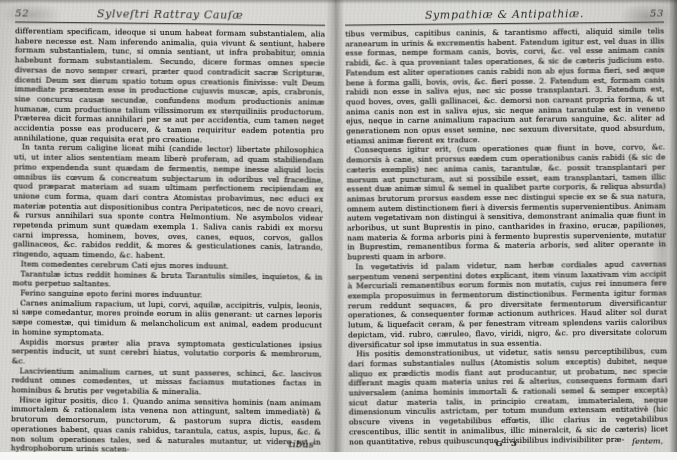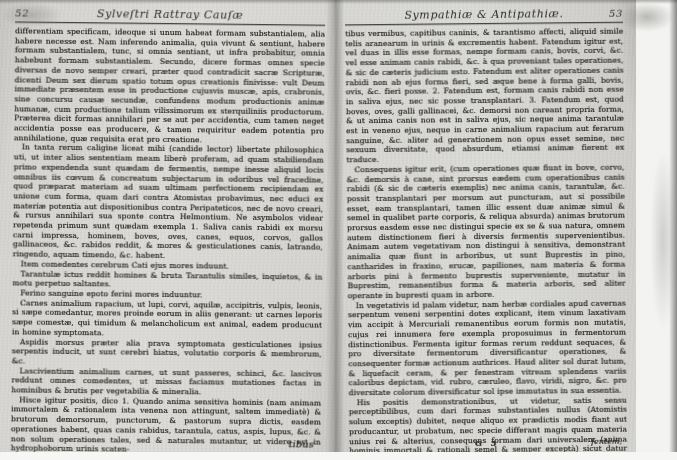--- a/index.html
+++ b/index.html
@@ -9,21 +9,21 @@
     font-family:"DejaVu Serif", serif;
     padding-left:32px;
   }
   .spread { position:absolute; left:0; top:0; width:677px; height:452px; box-shadow:0 2px 3px rgba(0,0,0,0.35); }
   .page { position:absolute; top:0; height:452px; overflow:hidden; }
   .page-left {
     left:0; width:334px;
     background:linear-gradient(100deg,#c5c4c1 0%,#d5d4d0 9%,#dcdbd7 50%,#d5d4d0 90%,#c8c7c3 100%);
   }
   .page-right {
-    left:334px; width:302px;
+    left:334px; width:343px;
     background:linear-gradient(260deg,#b9b8b5 0%,#cfcecb 7%,#dadad6 45%,#d7d6d2 88%,#cac9c5 100%);
   }
   .page::before {
     content:""; position:absolute; inset:0; pointer-events:none;
     background-image:
       repeating-linear-gradient(93deg, rgba(0,0,0,0.015) 0 2px, rgba(255,255,255,0.025) 2px 4px),
       repeating-linear-gradient(0deg, rgba(0,0,0,0.012) 0 1px, transparent 1px 3px);
   }
   .content { position:absolute; inset:0; padding:8px 11px 0 13px; filter:blur(0.2px); }
   .tilt-left  { transform:rotate(0.6deg); }

